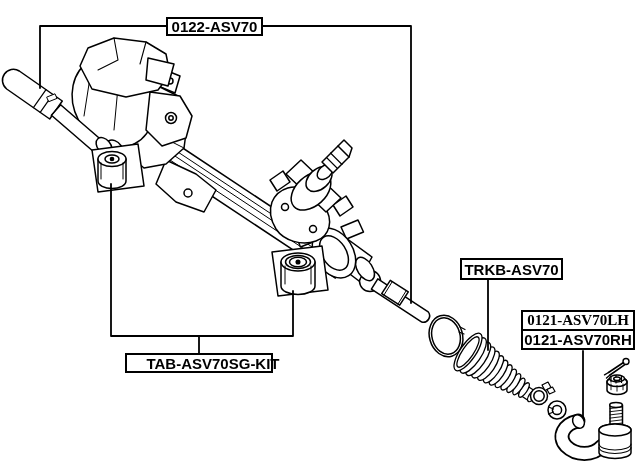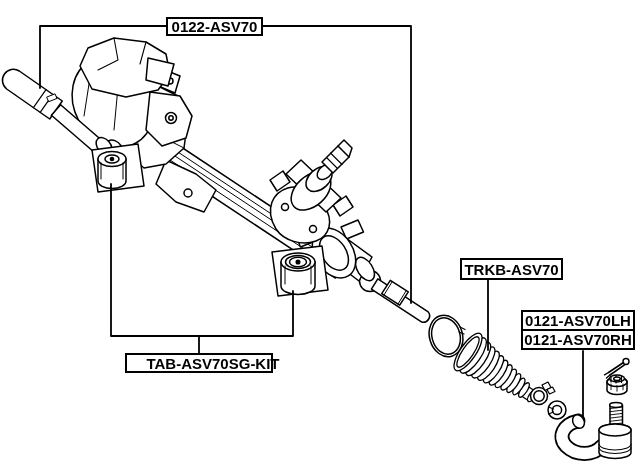--- a/index.html
+++ b/index.html
@@ -196,21 +196,21 @@
 
   <div class="callout" style="left:166px;top:17px;width:97px;height:19px;">
     <span>0122-ASV70</span>
   </div>
 
   <div class="callout" style="left:460px;top:258px;width:103px;height:22px;">
     <span>TRKB-ASV70</span>
   </div>
 
   <div class="callout-stack" style="left:521px;top:310px;">
-    <div class="callout" style="width:114px;height:21px;">
+    <div class="callout" style="width:114px;height:21px;font-family:Liberation Serif, serif;">
       <span>0121-ASV70LH</span>
     </div>
     <div class="callout" style="width:114px;height:21px;">
       <span>0121-ASV70RH</span>
     </div>
   </div>
 
   <div class="callout" style="left:125px;top:353px;width:148px;height:20px;padding-left:28px;">
     <span>TAB-ASV70SG-KIT</span>
   </div>

